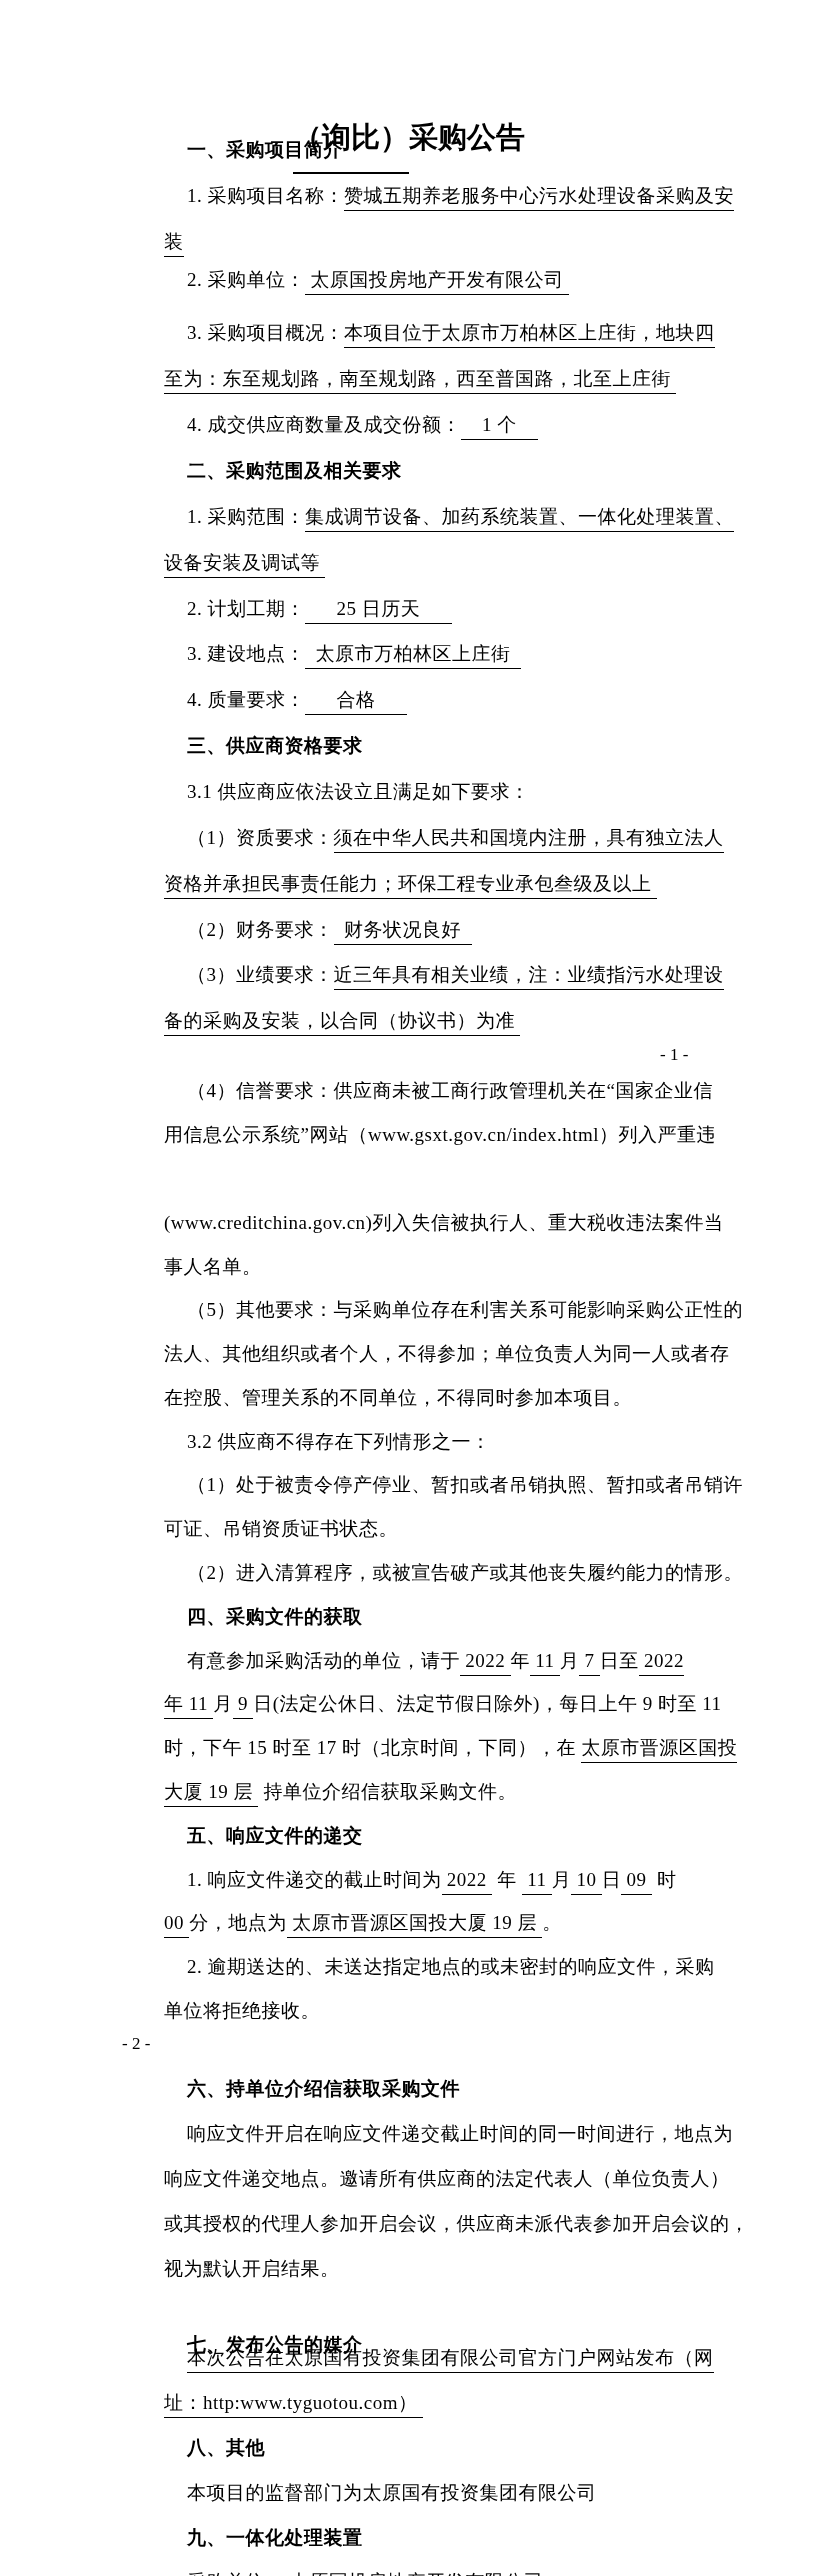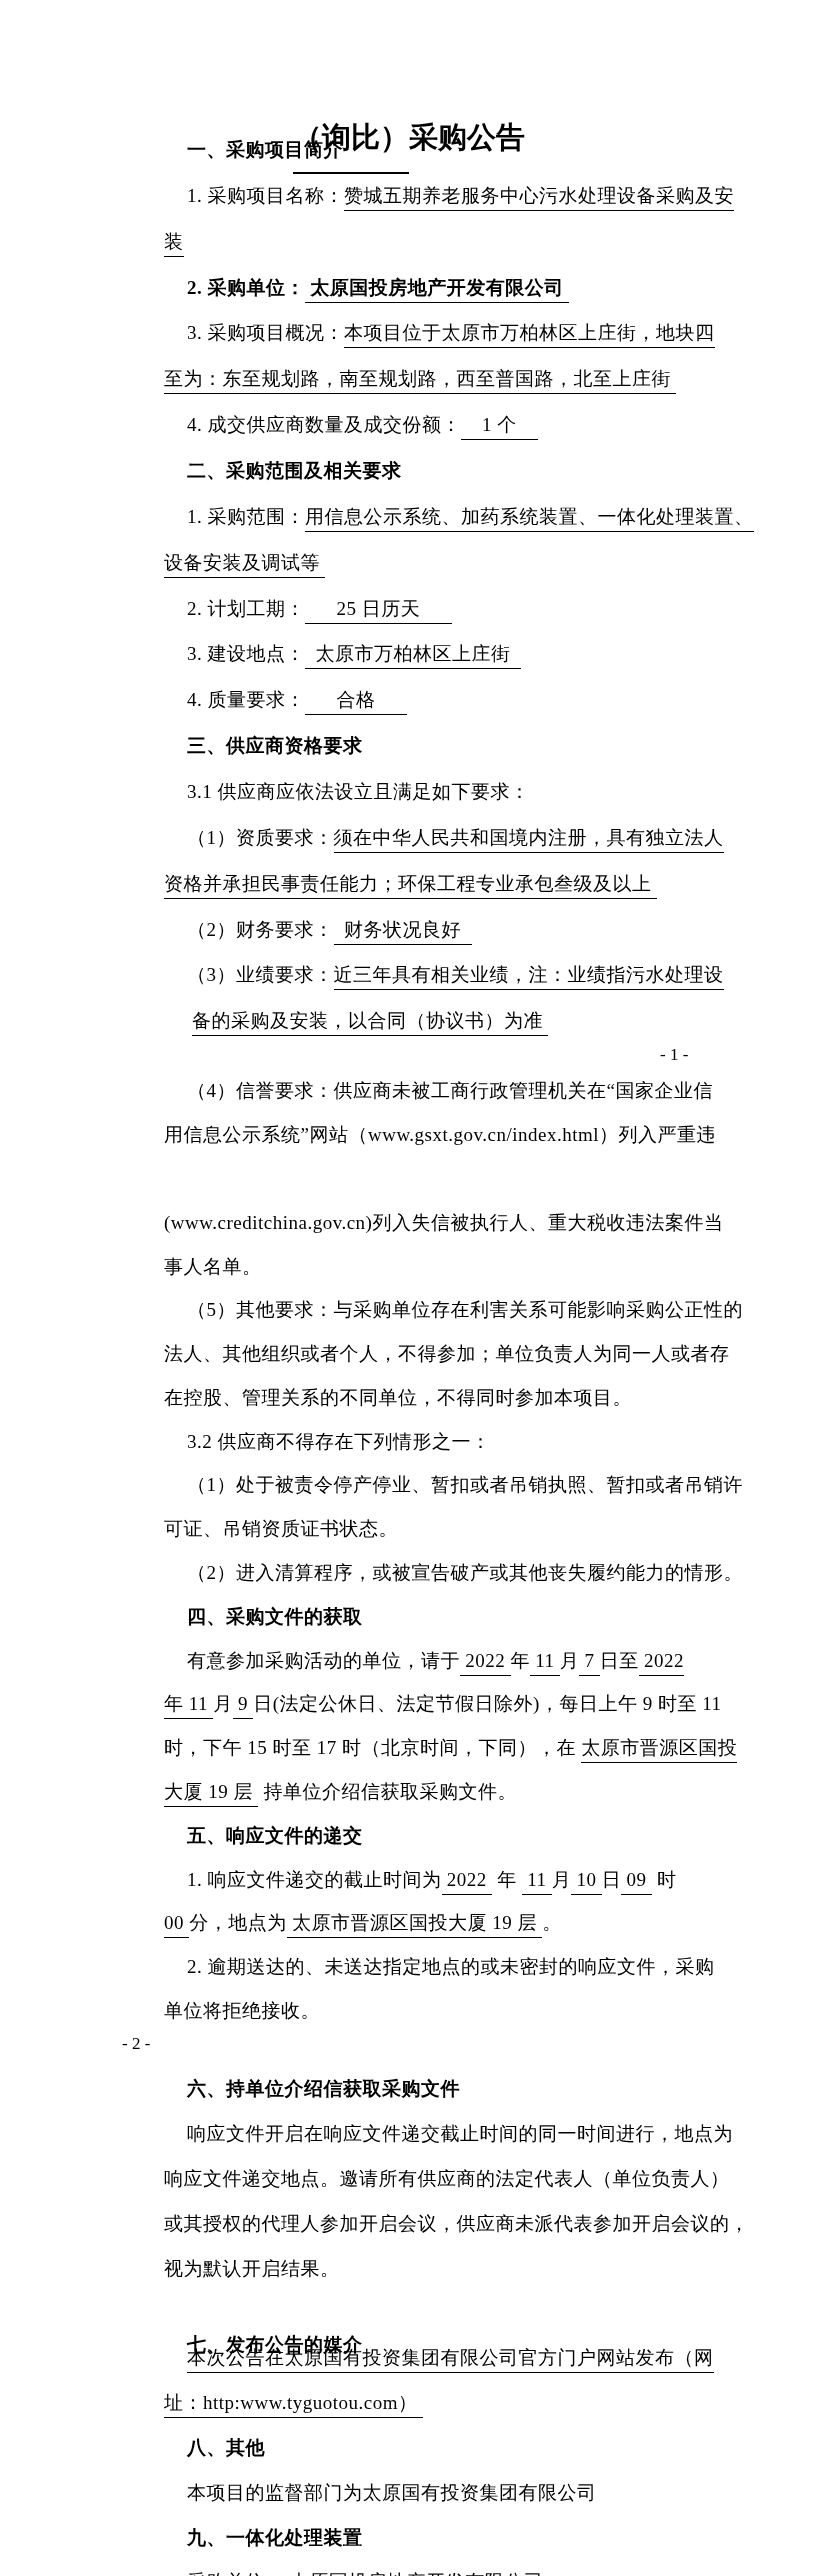--- a/index.html
+++ b/index.html
@@ -44,37 +44,37 @@
 </style>
 </head>
 <body>
 
 <div id="page">
   <h1 id="doc-title"><span class="u">（询比）</span><span>采购公告</span></h1>
 
 <div class="line h ind" style="top: 138px;"><span>一、采购项目简介</span></div>
     <div class="line ind" style="top: 184px;"><span>1. 采购项目名称：</span><span class="u">赞城五期养老服务中心污水处理设备采购及安</span></div>
     <div class="line" style="top: 230px;"><span class="u">装</span></div>
-    <div class="line ind" style="top: 276px; font-weight: bold;"><span>2. 采购单位：</span><span class="u"> 太原国投房地产开发有限公司 </span></div>
+    <div class="line ind" style="top: 268px;"><span>2. 采购单位：</span><span class="u"> 太原国投房地产开发有限公司 </span></div>
     <div class="line ind" style="top: 321px;"><span>3. 采购项目概况：</span><span class="u">本项目位于太原市万柏林区上庄街，地块四</span></div>
     <div class="line" style="top: 367px;"><span class="u">至为：东至规划路，南至规划路，西至普国路，北至上庄街 </span></div>
     <div class="line ind" style="top: 413px;"><span>4. 成交供应商数量及成交份额：</span><span class="u">    1 个    </span></div>
     <div class="line h ind" style="top: 459px;"><span>二、采购范围及相关要求</span></div>
-    <div class="line ind" style="top: 505px;"><span>1. 采购范围：</span><span class="u">用信息公示系统、加药系统装置、一体化处理装置、</span></div>
+    <div class="line ind" style="top: 505px;"><span>1. 采购范围：</span><span class="u">集成调节设备、加药系统装置、一体化处理装置、</span></div>
     <div class="line" style="top: 551px;"><span class="u">设备安装及调试等 </span></div>
     <div class="line ind" style="top: 597px;"><span>2. 计划工期：</span><span class="u">      25 日历天      </span></div>
     <div class="line ind" style="top: 642px;"><span>3. 建设地点：</span><span class="u">  太原市万柏林区上庄街  </span></div>
     <div class="line ind" style="top: 688px;"><span>4. 质量要求：</span><span class="u">      合格      </span></div>
     <div class="line h ind" style="top: 734px;"><span>三、供应商资格要求</span></div>
     <div class="line ind" style="top: 780px;"><span>3.1 供应商应依法设立且满足如下要求：</span></div>
     <div class="line ind" style="top: 826px;"><span>（1）资质要求：</span><span class="u">须在中华人民共和国境内注册，具有独立法人</span></div>
     <div class="line" style="top: 872px;"><span class="u">资格并承担民事责任能力；环保工程专业承包叁级及以上 </span></div>
     <div class="line ind" style="top: 918px;"><span>（2）财务要求：</span><span class="u">  财务状况良好  </span></div>
     <div class="line ind" style="top: 963px;"><span>（3）业绩要求：</span><span class="u">近三年具有相关业绩，注：业绩指污水处理设</span></div>
-    <div class="line" style="top: 1009px; margin-left: 28px;"><span class="u">备的采购及安装，以合同（协议书）为准 </span></div>
+    <div class="line" style="top: 1009px;"><span class="u">备的采购及安装，以合同（协议书）为准 </span></div>
     <div class="line ind" style="top: 1079px;"><span>（4）信誉要求：供应商未被工商行政管理机关在“国家企业信</span></div>
     <div class="line" style="top: 1123px;"><span>用信息公示系统”网站（www.gsxt.gov.cn/index.html）列入严重违</span></div>
     <div class="line" style="top: 1211px;"><span>(www.creditchina.gov.cn)列入失信被执行人、重大税收违法案件当</span></div>
     <div class="line" style="top: 1255px;"><span>事人名单。</span></div>
     <div class="line ind" style="top: 1298px;"><span>（5）其他要求：与采购单位存在利害关系可能影响采购公正性的</span></div>
     <div class="line" style="top: 1342px;"><span>法人、其他组织或者个人，不得参加；单位负责人为同一人或者存</span></div>
     <div class="line" style="top: 1386px;"><span>在控股、管理关系的不同单位，不得同时参加本项目。</span></div>
     <div class="line ind" style="top: 1430px;"><span>3.2 供应商不得存在下列情形之一：</span></div>
     <div class="line ind" style="top: 1473px;"><span>（1）处于被责令停产停业、暂扣或者吊销执照、暂扣或者吊销许</span></div>
     <div class="line" style="top: 1517px;"><span>可证、吊销资质证书状态。</span></div>

